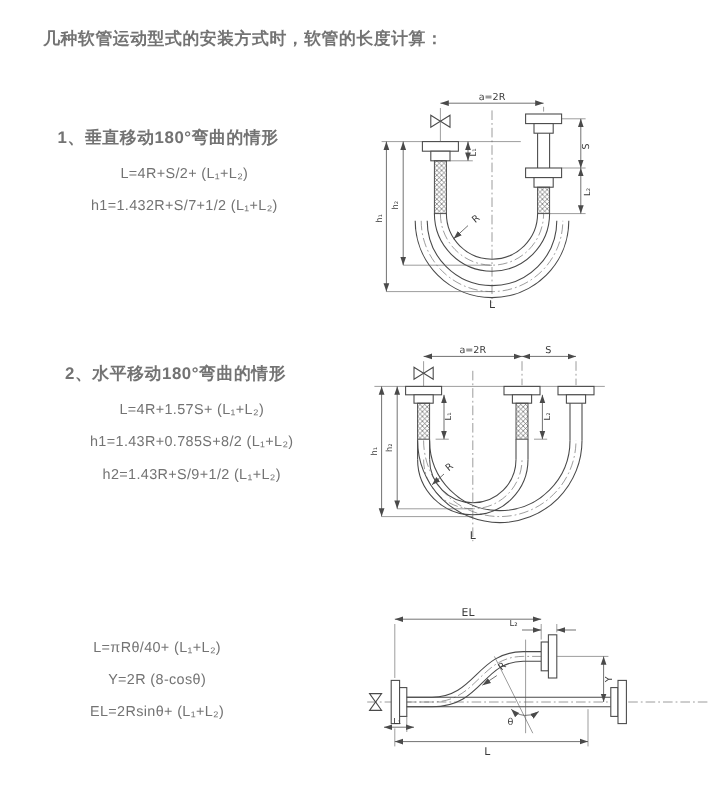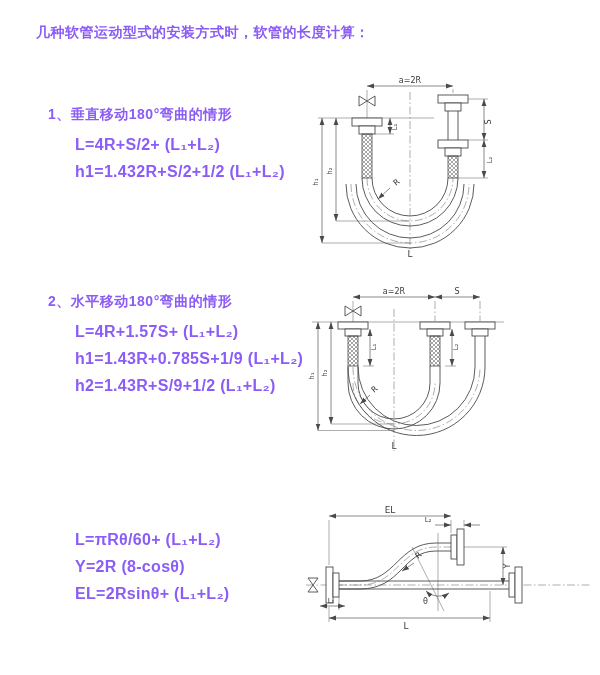--- a/index.html
+++ b/index.html
@@ -1,48 +1,48 @@
 <!DOCTYPE html>
 <html><head>
 <meta charset="utf-8">
 <style>
   html,body{margin:0;padding:0;background:#e8e8e8;}
   .page{
     position:relative;width:600px;height:675px;background:#ffffff;
-    font-family:"Liberation Sans","DejaVu Sans",sans-serif;color:#8b5cf6;
+    font-family:"Liberation Sans","DejaVu Sans",sans-serif;color:#737373;
     overflow:hidden;margin:0 auto;
   }
   .title{
     position:absolute;left:36px;top:24px;font-size:14px;font-weight:700;
     letter-spacing:0.5px;white-space:nowrap;
   }
-  .sec{position:absolute;left:48px;}
+  .sec{position:absolute;left:48px;text-align:center;}
   .sec-heading{font-size:14px;font-weight:700;letter-spacing:0.5px;white-space:nowrap;}
   .formulas{margin:7px 0 0 27px;}
-  .formula{font-size:16px;line-height:27px;letter-spacing:0.3px;white-space:nowrap;font-weight:bold;}
+  .formula{font-size:12px;line-height:27px;letter-spacing:0.3px;white-space:nowrap;}
   .diag{position:absolute;}
   svg text{font-family:"DejaVu Sans","Liberation Sans",sans-serif;fill:#3a3a3a;}
   .obj{stroke:#4a4a4a;stroke-width:0.9;fill:none;}
   .objf{stroke:#4a4a4a;stroke-width:0.9;fill:#ffffff;}
   .dim{stroke:#4a4a4a;stroke-width:0.65;fill:none;}
   .thin{stroke:#5a5a5a;stroke-width:0.5;fill:none;}
   .cl{stroke:#6a6a6a;stroke-width:0.55;fill:none;stroke-dasharray:8 2.5 1.5 2.5;}
 </style>
 </head>
 <body>
 
 <div class="page">
 
   <div class="title">几种软管运动型式的安装方式时，软管的长度计算：</div>
 
   <section class="sec" style="top:106px">
     <div class="sec-heading">1、垂直移动180°弯曲的情形</div>
     <div class="formulas">
       <div class="formula">L=4R+S/2+ (L₁+L₂)</div>
-      <div class="formula">h1=1.432R+S/2+1/2 (L₁+L₂)</div>
+      <div class="formula">h1=1.432R+S/7+1/2 (L₁+L₂)</div>
     </div>
   </section>
 
   <svg class="diag" style="left:312px;top:70px" width="250" height="190" viewBox="0 0 250 190">
     <defs>
       <marker id="d1a" markerWidth="8" markerHeight="6" refX="7" refY="3" orient="auto-start-reverse" markerUnits="userSpaceOnUse">
         <path d="M0,0.6 L7,3 L0,5.4 Z" fill="#4a4a4a"></path>
       </marker>
       <pattern id="d1x" width="4" height="4" patternUnits="userSpaceOnUse">
         <path d="M0,0 L4,4 M4,0 L0,4" stroke="#5a5a5a" stroke-width="0.55"></path>
@@ -100,25 +100,25 @@
       <text x="179" y="52" font-size="8" text-anchor="middle" transform="rotate(-90 179 52)">S</text>
       <text x="180" y="90" font-size="7" text-anchor="middle" transform="rotate(-90 180 90)">L₂</text>
       <text x="85" y="57" font-size="7" text-anchor="middle" transform="rotate(-90 85 57)">L₁</text>
       <text x="6" y="112" font-size="7" text-anchor="middle" transform="rotate(-90 6 112)">h₁</text>
       <text x="20" y="101" font-size="7" text-anchor="middle" transform="rotate(-90 20 101)">h₂</text>
       <text x="84" y="116" font-size="8" transform="rotate(-40 84 116)">R</text>
       <text x="98" y="187" font-size="9" text-anchor="middle">L</text>
     </g>
   </svg>
 
-  <section class="sec" style="top:293px">
+  <section class="sec" style="top:303px">
     <div class="sec-heading">2、水平移动180°弯曲的情形</div>
     <div class="formulas">
       <div class="formula">L=4R+1.57S+ (L₁+L₂)</div>
-      <div class="formula">h1=1.43R+0.785S+1/9 (L₁+L₂)</div>
+      <div class="formula">h1=1.43R+0.785S+8/2 (L₁+L₂)</div>
       <div class="formula">h2=1.43R+S/9+1/2 (L₁+L₂)</div>
     </div>
   </section>
 
   <svg class="diag" style="left:308px;top:283px" width="252" height="180" viewBox="0 0 252 180">
     <defs>
       <marker id="d2a" markerWidth="8" markerHeight="6" refX="7" refY="3" orient="auto-start-reverse" markerUnits="userSpaceOnUse">
         <path d="M0,0.6 L7,3 L0,5.4 Z" fill="#4a4a4a"></path>
       </marker>
       <pattern id="d2x" width="4" height="4" patternUnits="userSpaceOnUse">
@@ -183,21 +183,21 @@
       <text x="150" y="64" font-size="7" text-anchor="middle" transform="rotate(-90 150 64)">L₂</text>
       <text x="6" y="93" font-size="7" text-anchor="middle" transform="rotate(-90 6 93)">h₁</text>
       <text x="19" y="90" font-size="7" text-anchor="middle" transform="rotate(-90 19 90)">h₂</text>
       <text x="66" y="110" font-size="8" transform="rotate(-40 66 110)">R</text>
       <text x="86" y="166" font-size="9" text-anchor="middle">L</text>
     </g>
   </svg>
 
   <section class="sec" style="top:519px">
     <div class="formulas">
-      <div class="formula">L=πRθ/60+ (L₁+L₂)</div>
+      <div class="formula">L=πRθ/40+ (L₁+L₂)</div>
       <div class="formula">Y=2R (8-cosθ)</div>
       <div class="formula">EL=2Rsinθ+ (L₁+L₂)</div>
     </div>
   </section>
 
   <svg class="diag" style="left:298px;top:503px" width="300" height="152" viewBox="0 0 300 152">
     <defs>
       <marker id="d3a" markerWidth="8" markerHeight="6" refX="7" refY="3" orient="auto-start-reverse" markerUnits="userSpaceOnUse">
         <path d="M0,0.6 L7,3 L0,5.4 Z" fill="#4a4a4a"></path>
       </marker>

